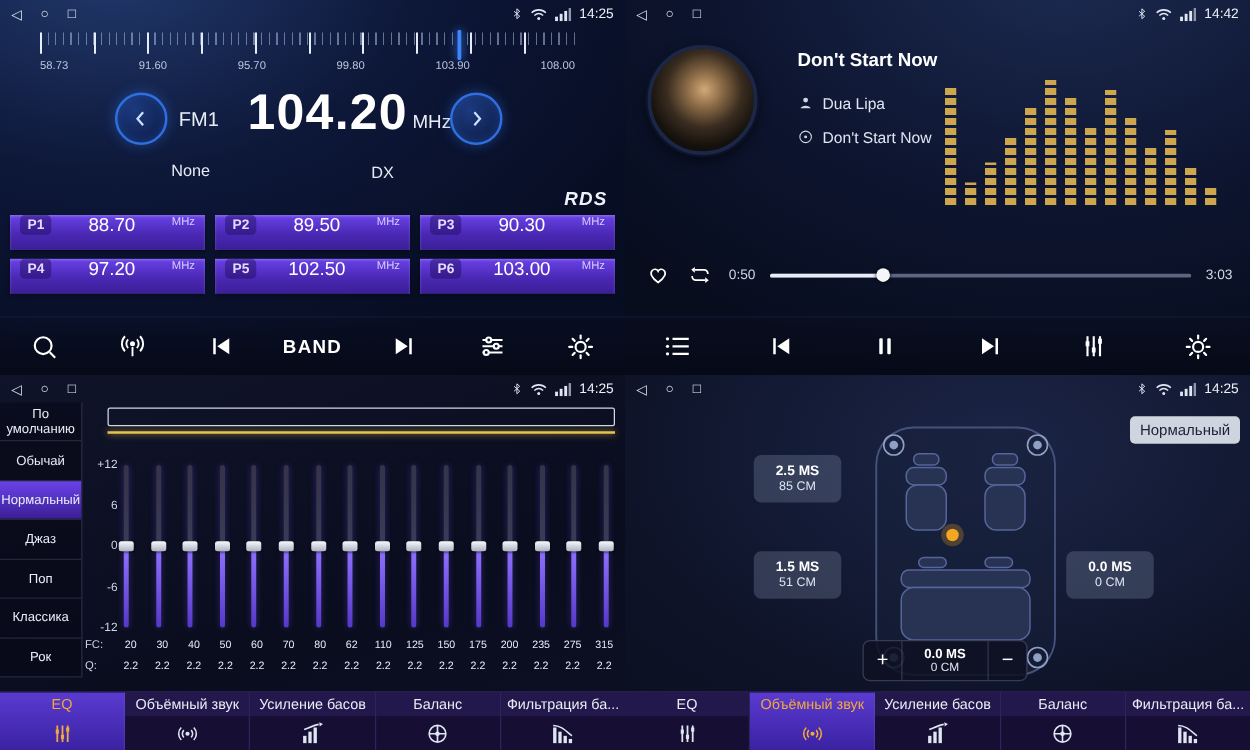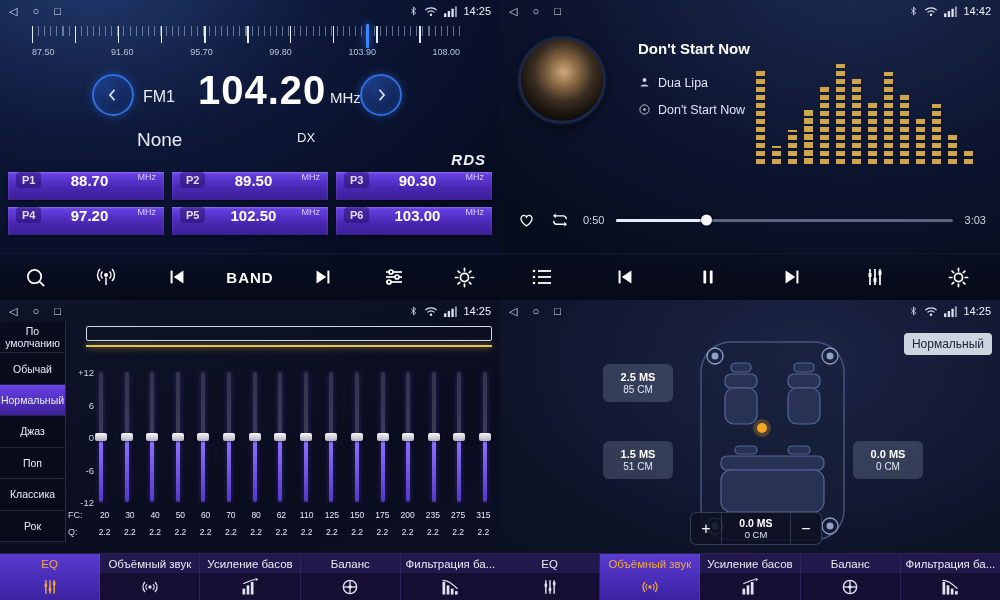--- a/index.html
+++ b/index.html
@@ -17,29 +17,29 @@
 .status-right{display:flex;align-items:center;gap:6px}
 .time{font-size:11px;color:#eef1f8}
 
 .ruler{position:absolute;left:32px;right:40px;top:26px;height:34px;cursor:pointer}
 .ticks{height:17px;background-image:repeating-linear-gradient(90deg,#e6ecfa 0 1.5px,transparent 1.5px 43px),repeating-linear-gradient(90deg,rgba(170,188,225,.55) 0 1px,transparent 1px 6.1px);background-size:100% 17px,100% 10px;background-repeat:repeat-x;background-position:top left}
 .ruler-labels{display:flex;justify-content:space-between;margin-top:4px;font-size:9px;color:#b9c4dc}
 .freq-pointer{position:absolute;left:78%;top:-2px;width:3px;height:24px;background:#3e86ff;box-shadow:0 0 8px #3e86ff;border-radius:1px}
 .round-btn{position:absolute;width:42px;height:42px;border-radius:50%;border:2px solid #2f6fe0;background:radial-gradient(circle at 35% 30%,#1d3a7e,#0b1840);display:flex;align-items:center;justify-content:center;box-shadow:0 0 10px rgba(47,111,224,.45),inset 0 0 8px rgba(47,111,224,.35);cursor:pointer}
 .tune-down{left:92px;top:74px}.tune-up{left:360px;top:74px}
 .band-name{position:absolute;left:143px;top:88px;font-size:16px}
-.stereo{position:absolute;left:137px;top:129px;font-size:19px}
+.stereo{position:absolute;left:137px;top:129px;font-size:13px}
 .freq-big{position:absolute;left:198px;top:68px;font-size:40px;font-weight:bold;letter-spacing:1px;color:#fff}
 .freq-unit{position:absolute;left:330px;top:89px;font-size:15px}
 .dx{position:absolute;left:297px;top:130px;font-size:13px}
 .rds{position:absolute;right:14px;top:151px;font-size:15px;font-style:italic;font-weight:bold;letter-spacing:1px;color:#eef2fa}
 .presets{position:absolute;left:8px;right:8px;top:172px;display:grid;grid-template-columns:repeat(3,1fr);gap:7px 8px}
 .preset{display:flex;align-items:flex-start;justify-content:space-between;height:28px;border-radius:0;background:linear-gradient(180deg,#6a42e8 0%,#4a28b4 55%,#3a1f96 100%);padding:0 8px;border:none;cursor:pointer;box-shadow:inset 0 1px 2px rgba(255,255,255,.25),0 2px 4px rgba(0,0,0,.4);color:#fff;font-family:inherit}
 .preset .pkey{font-size:11px;color:#e3dcff;font-weight:bold;background:rgba(30,10,90,.45);padding:2px 6px;border-radius:4px}
-.preset .pfreq{font-size:15px;font-weight:bold}
+.preset .pfreq{font-size:15px;font-weight:normal}
 .preset .punit{font-size:9px;color:#d8d0ff}
 
 .toolbar{position:absolute;left:0;right:0;bottom:0;height:47px;display:flex;align-items:center;justify-content:space-around;background:linear-gradient(180deg,rgba(12,16,36,.15),rgba(6,9,22,.9));border-top:1px solid rgba(80,100,170,.18)}
 .tool{display:flex;align-items:center;justify-content:center;width:42px;height:40px;cursor:pointer;background:none;border:none;color:#fff}
 .band-label{font-size:15px;font-weight:bold;letter-spacing:1px;color:#fff;cursor:pointer}
 
 .album{position:absolute;left:18px;top:36px;width:88px;height:88px;border-radius:50%;background:radial-gradient(circle at 52% 40%,#d2a878 0%,#8a6a46 22%,#3a2d20 46%,#14100c 70%,#0a0806 100%);border:3px solid #1c2747;box-shadow:0 0 0 2px #0c1228,0 4px 10px rgba(0,0,0,.6)}
 .track-title{position:absolute;left:138px;top:40px;font-size:15px;font-weight:600;color:#fff}
 .meta-row{position:absolute;left:138px;display:flex;align-items:flex-start;gap:7px;font-size:12.5px;color:#dfe5f2}
 .meta-artist{top:76px}.meta-album{top:103px}
@@ -129,21 +129,21 @@
             </svg>
           </span>
         <span class="time">14:25</span>
       </div>
     </header>
 
     <div class="ruler">
       <div class="ticks"></div>
       <div class="freq-pointer"></div>
       <div class="ruler-labels">
-        <span>87.50</span>
+        <span>58.73</span>
         <span>91.60</span>
         <span>95.70</span>
         <span>99.80</span>
         <span>103.90</span>
         <span>108.00</span>
       </div>
     </div>
 
     <button class="round-btn tune-down">
       <svg viewBox="0 0 24 24" width="18" height="18" fill="none" stroke="#cfe0ff" stroke-width="2.4">

